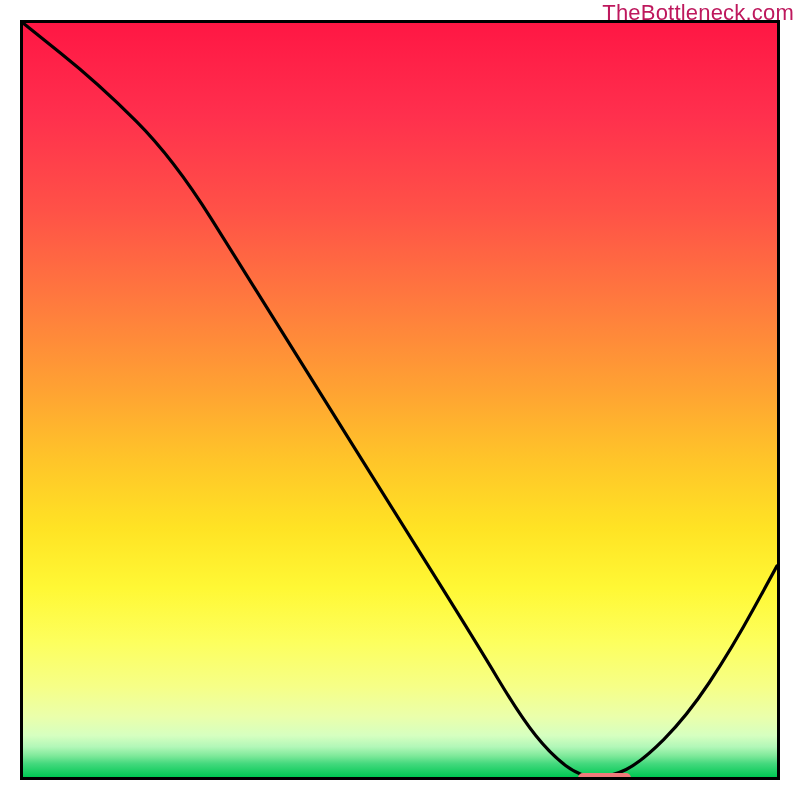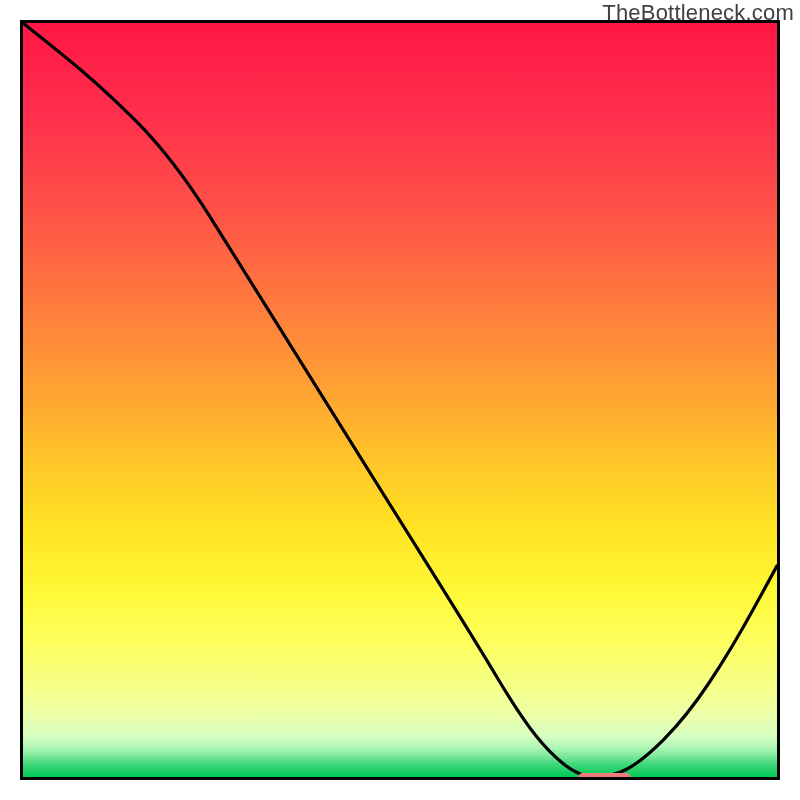--- a/index.html
+++ b/index.html
@@ -49,21 +49,21 @@
       #00c853 100%
     );
   }
   .watermark {
     position: absolute;
     top: 0px;
     right: 6px;
     font-family: Arial, Helvetica, sans-serif;
     font-size: 22px;
     font-weight: 500;
-    color: #404040;
+    color: #be185d;
     letter-spacing: 0.2px;
     user-select: none;
   }
   svg.curve {
     position: absolute;
     inset: 0;
     width: 100%;
     height: 100%;
   }
   .marker {

